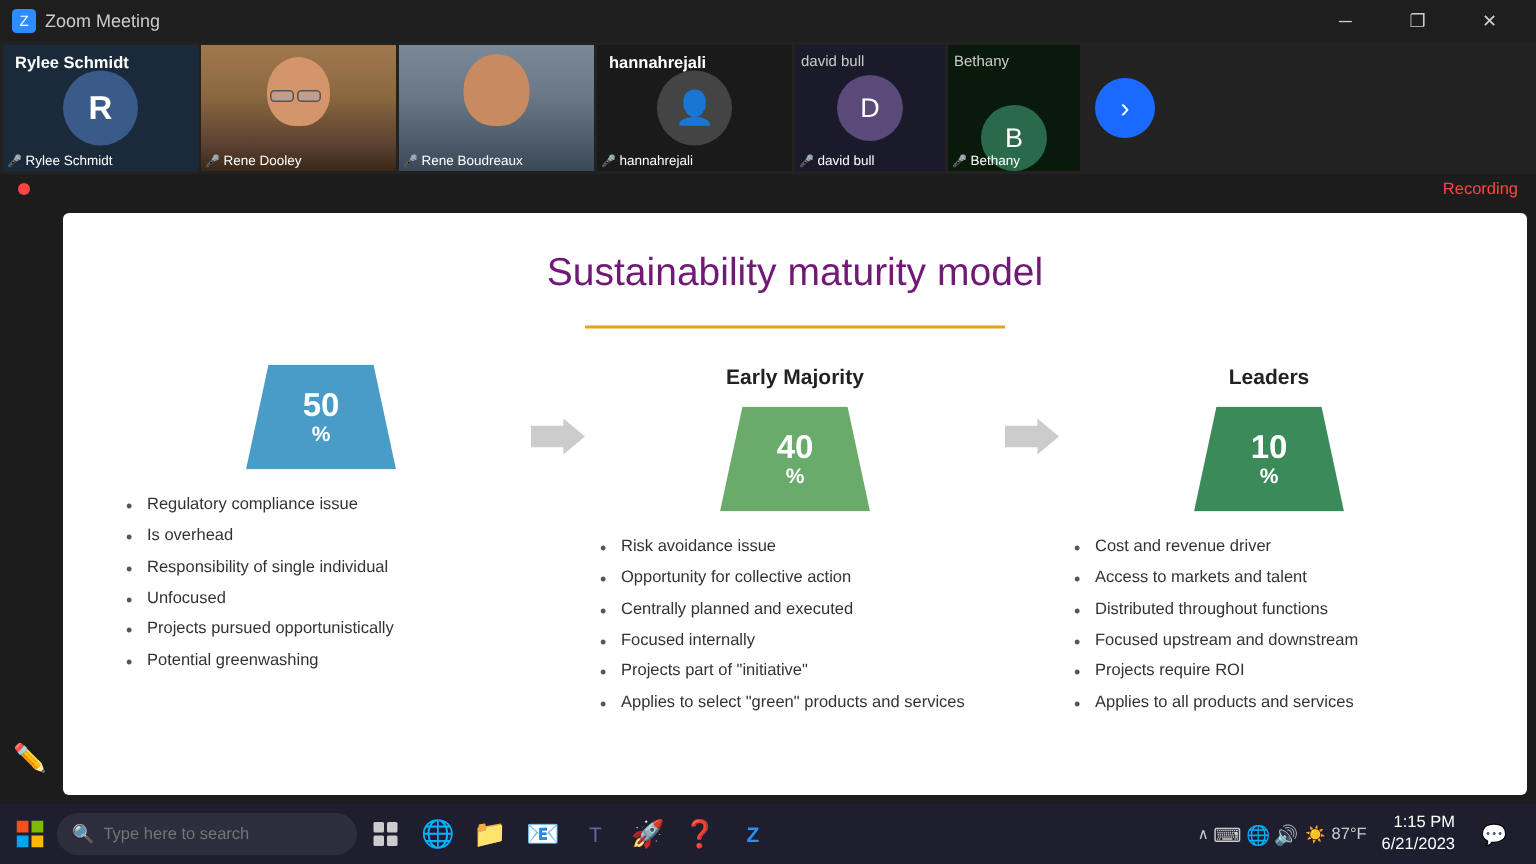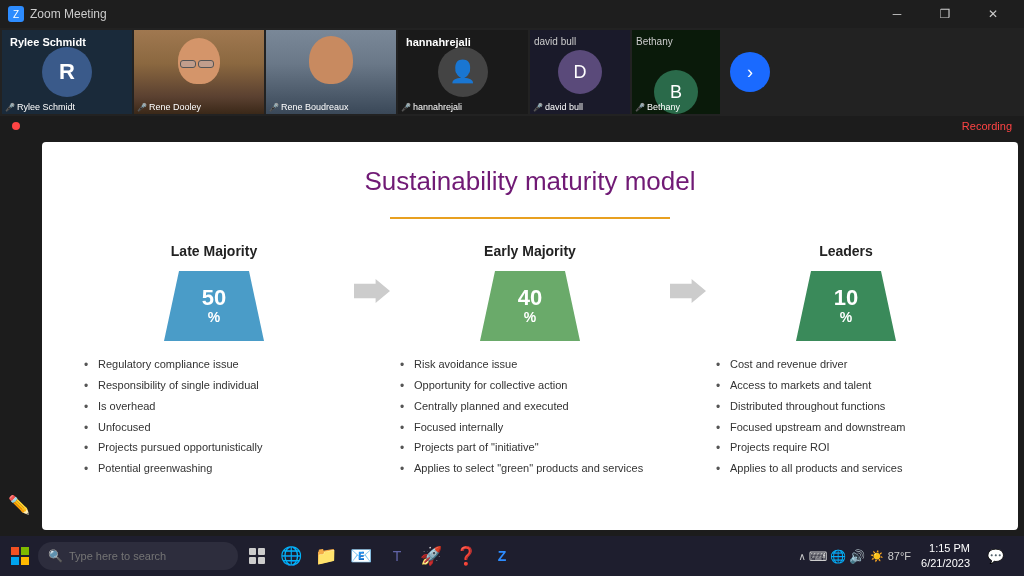--- a/index.html
+++ b/index.html
@@ -517,33 +517,30 @@
       <div style="margin-top: auto; margin-bottom: 20px; color: #4a9eff; font-size: 18px;">✏️</div>
     </div>
 
     <div class="slide-container">
       <h1 class="slide-title">Sustainability maturity model</h1>
       <div class="orange-line"></div>
 
       <div class="columns-container">
 
         <div class="column">
-          <div class="column-title">
-            <strong>Late Majority</strong>
-          </div>
           <div class="trapezoid-container">
             <div class="trapezoid trap-blue">
               <span class="trap-percent">50</span>
               <span class="trap-pct-sign">%</span>
             </div>
           </div>
           <ul class="bullet-list">
             <li>Regulatory compliance issue</li>
+            <li>Is overhead</li>
             <li>Responsibility of single individual</li>
-            <li>Is overhead</li>
             <li>Unfocused</li>
             <li>Projects pursued opportunistically</li>
             <li>Potential greenwashing</li>
           </ul>
         </div>
 
         <div class="arrow-separator">
           <div class="arrow-shape"></div>
         </div>
 

